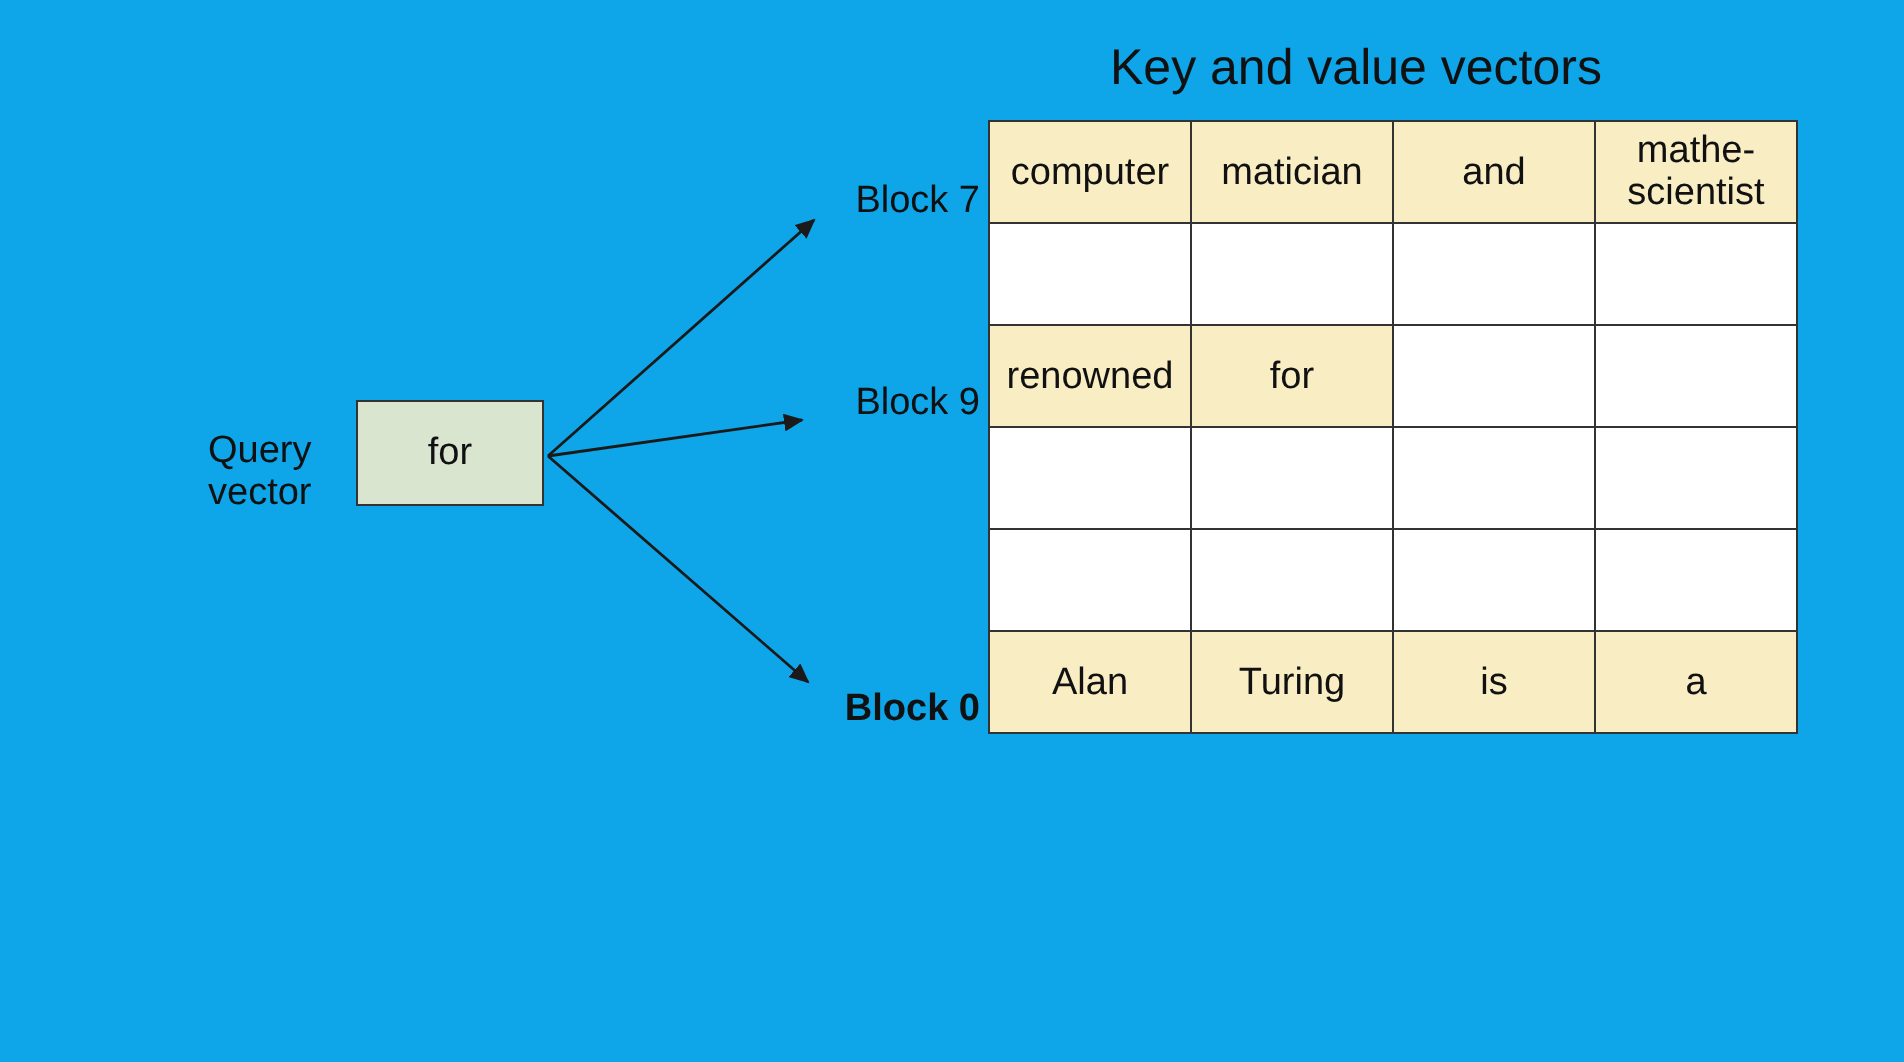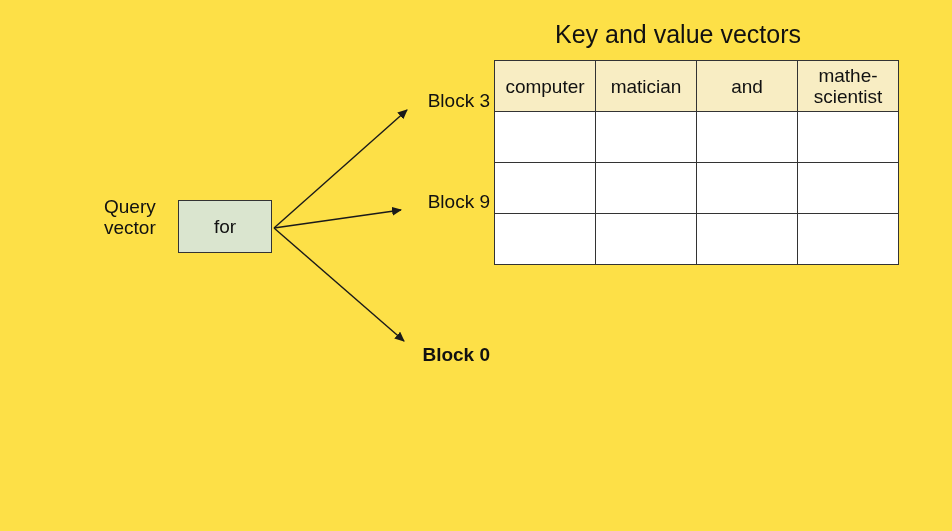--- a/index.html
+++ b/index.html
@@ -1,20 +1,20 @@
 <!DOCTYPE html>
 <html style="--cell-highlight: #f8edc3; --query-box-fill: #dae5cf; --line: #333333;"><head>
 <meta charset="utf-8">
 <style>
   html, body { margin: 0; padding: 0; background: #ffffff; }
   .canvas {
     position: relative;
     width: 952px;
     height: 531px;
-    background: #fde047;
+    background: #0ea5e9;
     font-family: "Liberation Sans", sans-serif;
     color: #111111;
     overflow: hidden;
   }
   .title {
     position: absolute;
     top: 21px;
     left: 478px;
     width: 400px;
     text-align: center;
@@ -26,21 +26,21 @@
     position: absolute;
     left: 0; top: 0;
     width: 952px; height: 531px;
     pointer-events: none;
   }
   .arrows-layer line { stroke: #1a1a1a; stroke-width: 1.4; }
   .arrows-layer .head { fill: #1a1a1a; }
   .query-label {
     position: absolute;
     left: 104px;
-    top: 196px;
+    top: 215px;
     font-size: 19px;
     line-height: 21px;
     white-space: pre-line;
   }
   .query-box {
     position: absolute;
     left: 178px;
     top: 200px;
     width: 94px;
     height: 53px;
@@ -105,47 +105,59 @@
     <line x1="274" y1="228" x2="404" y2="341" marker-end="url(#ah)"></line>
   </svg>
 
   <div class="query-label">Query
 vector</div>
 
   <div class="query-box">
     <span>for</span>
   </div>
 
-  <div class="block-label b1">Block 3</div>
+  <div class="block-label b1">Block 7</div>
   <div class="block-label b2">Block 9</div>
   <div class="block-label b0">Block 0</div>
 
   <table class="kv-table">
     <tbody>
       <tr>
         <td class="hl">computer</td>
         <td class="hl">matician</td>
         <td class="hl">and</td>
         <td class="hl">mathe-
 scientist</td>
       </tr>
       <tr>
         <td></td>
         <td></td>
         <td></td>
         <td></td>
       </tr>
       <tr>
+        <td class="hl">renowned</td>
+        <td class="hl">for</td>
+        <td></td>
+        <td></td>
+      </tr>
+      <tr>
         <td></td>
         <td></td>
         <td></td>
         <td></td>
       </tr>
       <tr>
         <td></td>
         <td></td>
         <td></td>
         <td></td>
       </tr>
+      <tr>
+        <td class="hl">Alan</td>
+        <td class="hl">Turing</td>
+        <td class="hl">is</td>
+        <td class="hl">a</td>
+      </tr>
     </tbody>
   </table>
 
 </div>
 
 </body></html>

